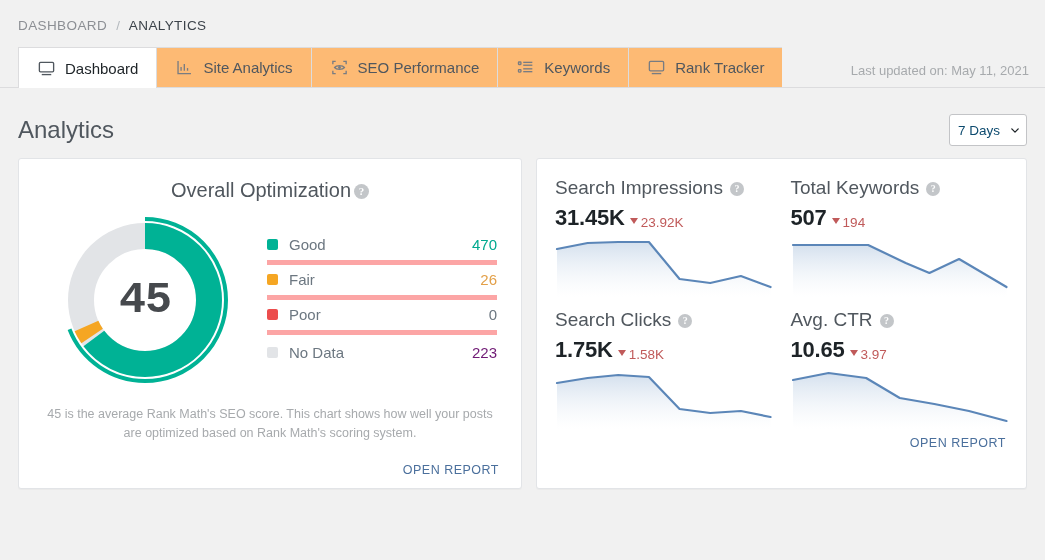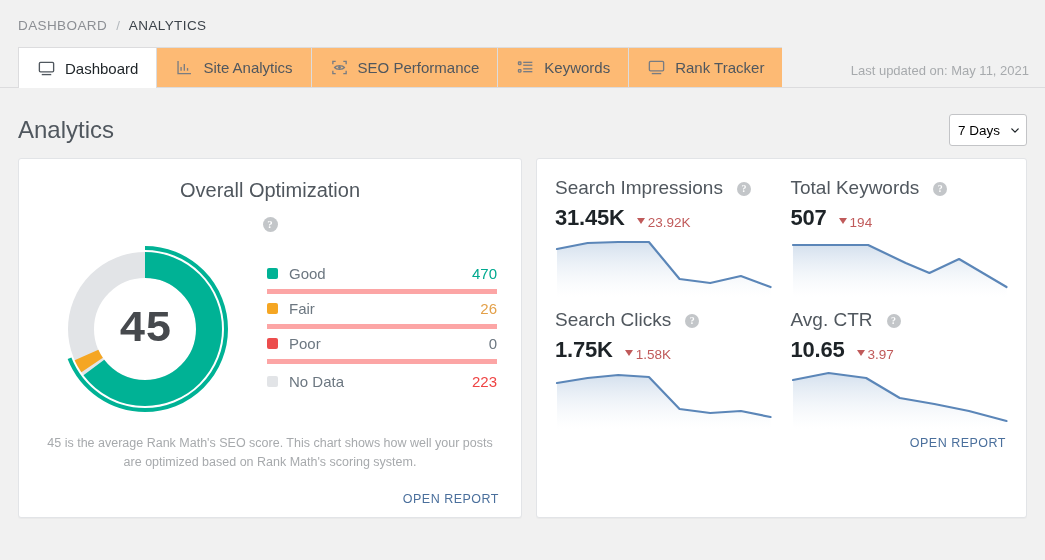--- a/index.html
+++ b/index.html
@@ -88,21 +88,21 @@
     position:relative;
     width:78px;
     height:32px;
     background:#fff;
     border:1px solid #c3c4c7;
     border-radius:3px;
     display:flex;
     align-items:center;
     padding:0 8px;
     font-size:13.5px;
-    color:#000000;
+    color:#0c4a6e;
     cursor:pointer;
   }
   .range-select .caret {
     position:absolute; right:7px; top:50%;
     margin-top:-2px;
     width:8px; height:5px;
   }
   .range-select .caret svg { width:100%; height:100%; display:block; }
 
   
@@ -124,22 +124,21 @@
   
   .opt-title {
     text-align:center;
     font-size:20px;
     font-weight:400;
     color:#50575e;
     margin:4px 0 10px 0;
     display:flex;
     align-items:center;
     justify-content:center;
-    gap:14px;
-    flex-direction:column;
+    gap:3px;
   }
   .help {
     display:inline-flex;
     align-items:center; justify-content:center;
     width:15px; height:15px;
     border-radius:50%;
     background:#c3c6c9;
     color:#fff;
     font-size:11px;
     font-weight:700;
@@ -206,27 +205,27 @@
 
   
   .metric-grid {
     display:grid;
     grid-template-columns:1fr 1fr;
     column-gap:18px;
     row-gap:8px;
   }
   .metric { padding-top:4px; }
   .metric-title {
-    display:flex; align-items:center; gap:14px;
+    display:flex; align-items:center; gap:7px;
     font-size:19px;
     font-weight:400;
     color:#50575e;
     margin-bottom:6px;
   }
-  .metric-vals { display:flex; align-items:baseline; gap:12px; }
+  .metric-vals { display:flex; align-items:baseline; gap:5px; }
   .metric-main {
     font-size:22px;
     font-weight:700;
     color:#1d2327;
     letter-spacing:-.2px;
   }
   .metric-diff {
     font-size:13.5px;
     color:#c05a5a;
     display:flex;
@@ -383,21 +382,21 @@
           <span class="legend-value" style="color:#e3a049">26</span>
         </div>
         <div class="legend-row">
           <span class="sw" style="background:#ec4d4d"></span>
           <span class="legend-label">Poor</span>
           <span class="legend-value" style="color:#6c7781">0</span>
         </div>
         <div class="legend-row">
           <span class="sw" style="background:#e2e4e7"></span>
           <span class="legend-label">No Data</span>
-          <span class="legend-value" style="color:#ef4444">223</span>
+          <span class="legend-value" style="color:#701a75">223</span>
         </div>
       </div>
     </div>
 
     <div class="opt-note">45 is the average Rank Math's SEO score. This chart shows how well your posts are optimized based on Rank Math's scoring system.</div>
 
     <div class="openreport">
       <a href="#">OPEN REPORT</a>
     </div>
   </div>

